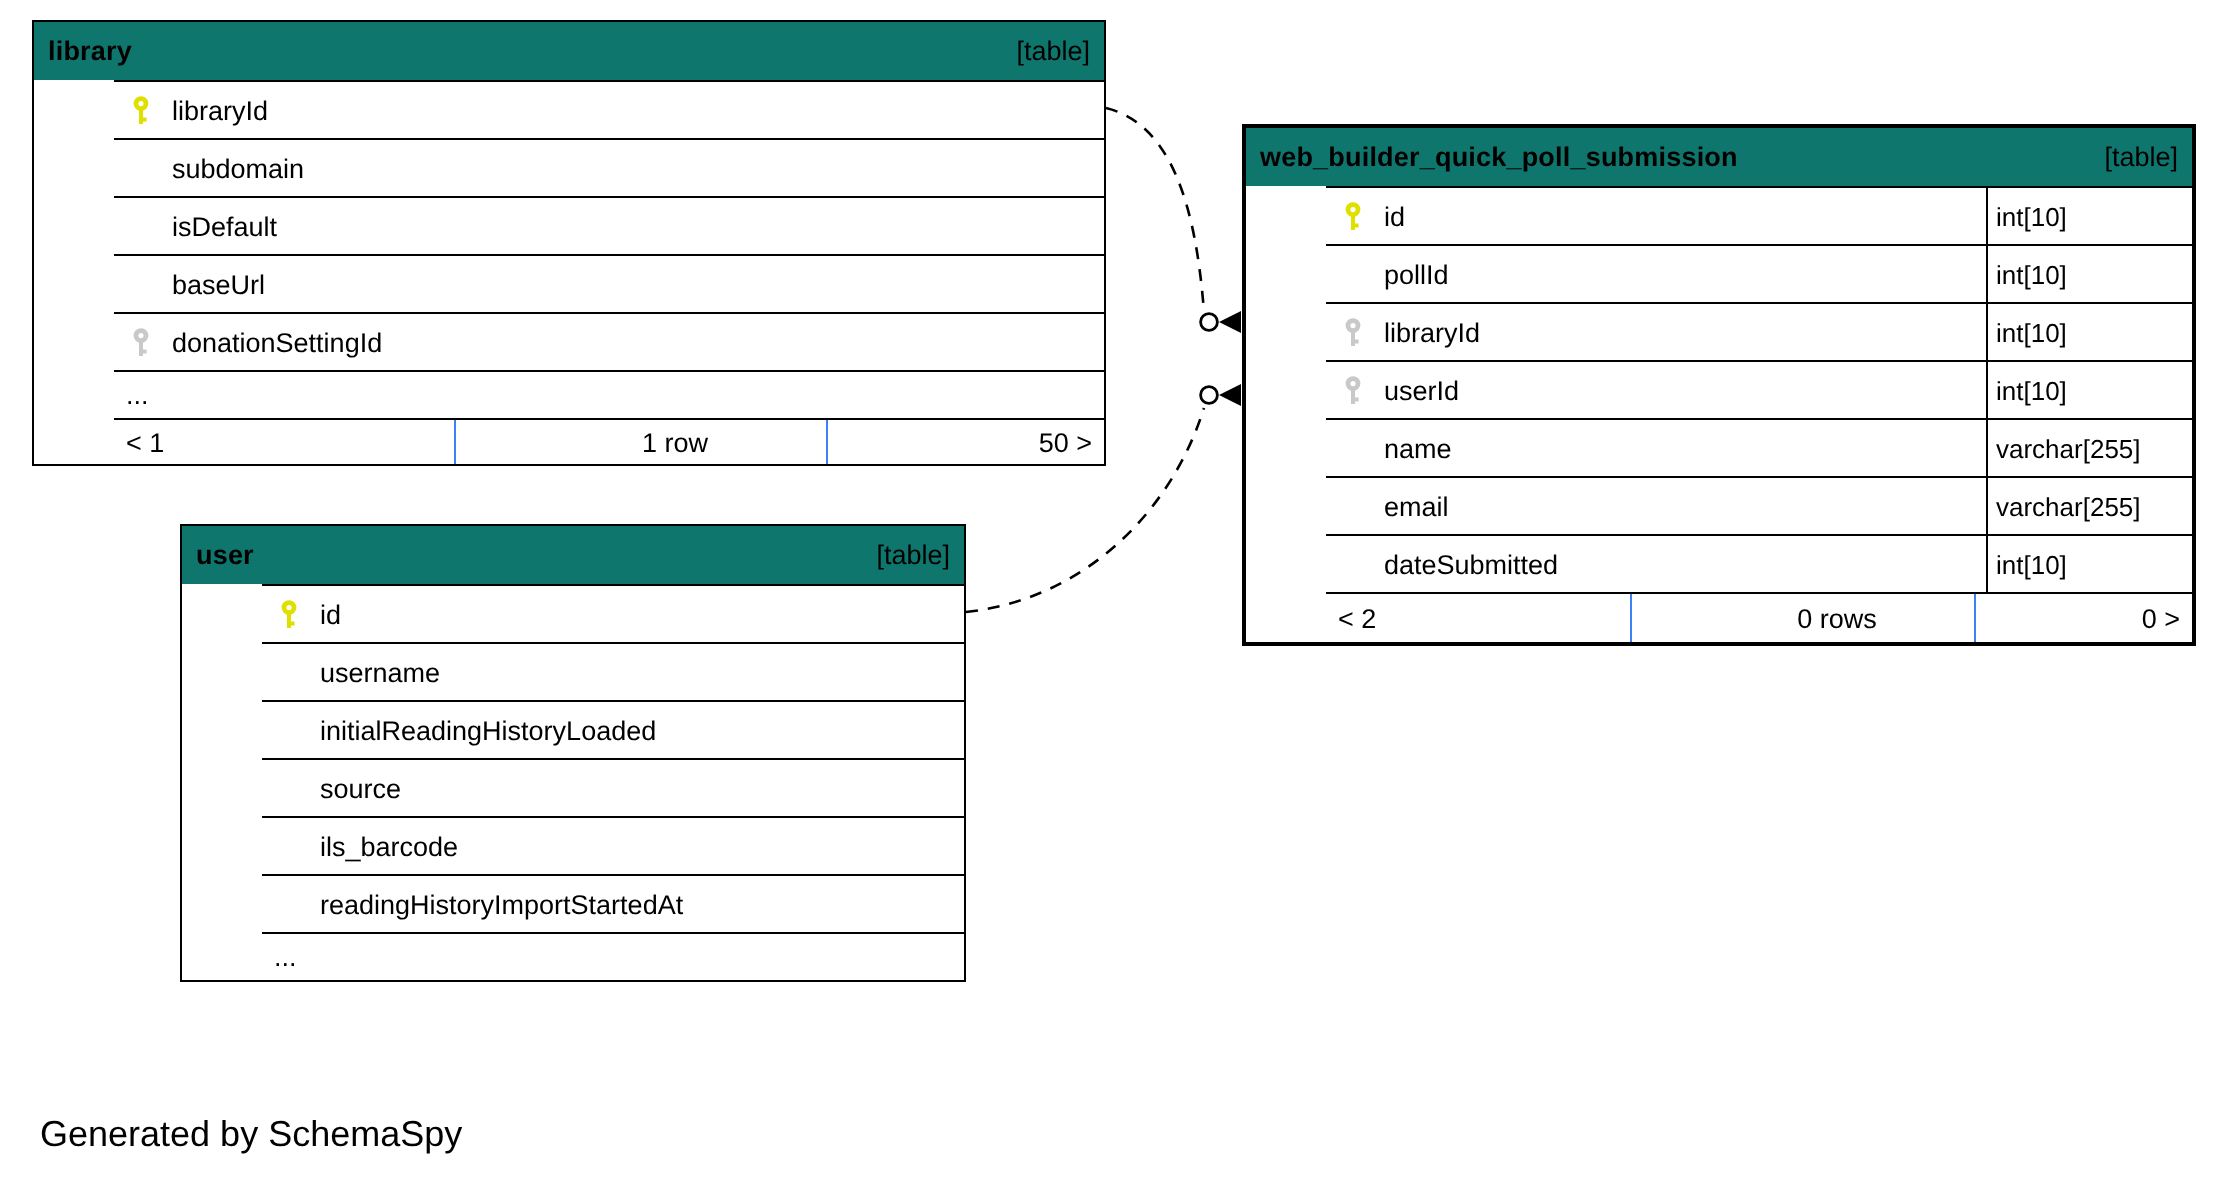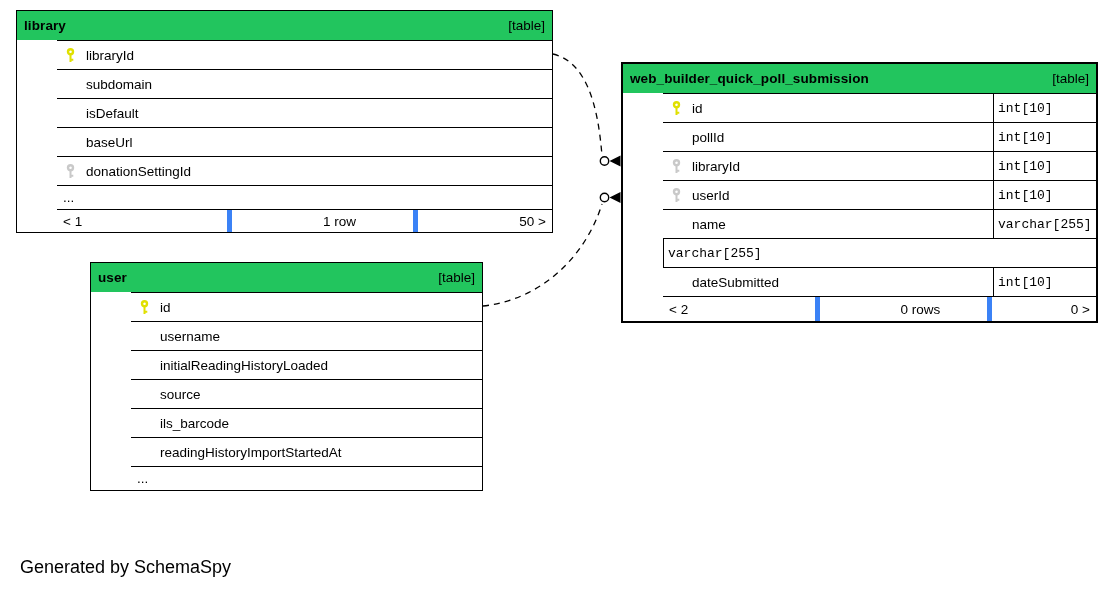--- a/index.html
+++ b/index.html
@@ -10,40 +10,40 @@
     overflow:hidden;
   }
   .tbl {
     position:absolute; background:#fff;
     border:1.5px solid #000; box-sizing:border-box;
   }
   .tbl.focus { border-width:2.5px; }
   .tbl > div + div { border-top:1px solid #000;margin-left:40px; }
   .hdr {
     height:29px; display:flex; align-items:center; justify-content:space-between;
-    background:#22c55e; padding:0 7px; box-sizing:border-box; font-size:13.5px;
+    background:#0f766e; padding:0 7px; box-sizing:border-box; font-size:13.5px;
   }
   .hdr .t { font-weight:bold; letter-spacing:0.1px; }
   .row {
     height:29px; box-sizing:border-box; display:flex; align-items:stretch;
     font-size:13.5px;
   }
   .namecell { flex:1; display:flex; align-items:center; min-width:0; }
   .keyslot { width:15px; margin-left:9px; display:flex; align-items:center; flex:none; }
   .colname { margin-left:5px; white-space:nowrap; }
   .row.ellipsis { height:24px; }
   .row.ellipsis .namecell { padding-left:6px; }
   .coltype {
     width:103px; flex:none; border-left:1px solid #000; box-sizing:border-box;
-    display:flex; align-items:center; padding-left:4px; font-size:13px; white-space:nowrap;font-family:Liberation Mono, monospace;
+    display:flex; align-items:center; padding-left:4px; font-size:13px; white-space:nowrap;
   }
   .footer { display:flex; height:23px; box-sizing:border-box; font-size:13.5px; align-items:stretch; }
   .footer.tall { height:25px; }
   .fc { display:flex; align-items:center; padding:0 6px; box-sizing:border-box; flex:none; }
-  .fc + .fc { border-left:5px solid #3b82f6;padding-left:40px; }
+  .fc + .fc { border-left:1px solid #3b82f6;padding-left:40px; }
   .fc.c { justify-content:center; }
   .fc.r { justify-content:flex-end; flex:1; }
   
   .tbl-library .fc.a { width:170px; }
   .tbl-library .fc.b { width:186px; }
   .tbl-submission .fc.a { width:152px; }
   .tbl-submission .fc.b { width:172px; }
   .tbl-user .fc.a { width:108px; }
   .tbl-user .fc.b { width:147px; }
 
@@ -168,20 +168,24 @@
     <span class="coltype">int[10]</span>
   </div>
   <div class="row">
     <span class="namecell">
         <span class="keyslot"></span>
       <span class="colname">name</span>
       </span>
     <span class="coltype">varchar[255]</span>
   </div>
   <div class="row">
+    <span class="namecell">
+        <span class="keyslot"></span>
+      <span class="colname">email</span>
+      </span>
     <span class="coltype">varchar[255]</span>
   </div>
   <div class="row">
     <span class="namecell">
         <span class="keyslot"></span>
       <span class="colname">dateSubmitted</span>
       </span>
     <span class="coltype">int[10]</span>
   </div>
   <div class="footer tall">

